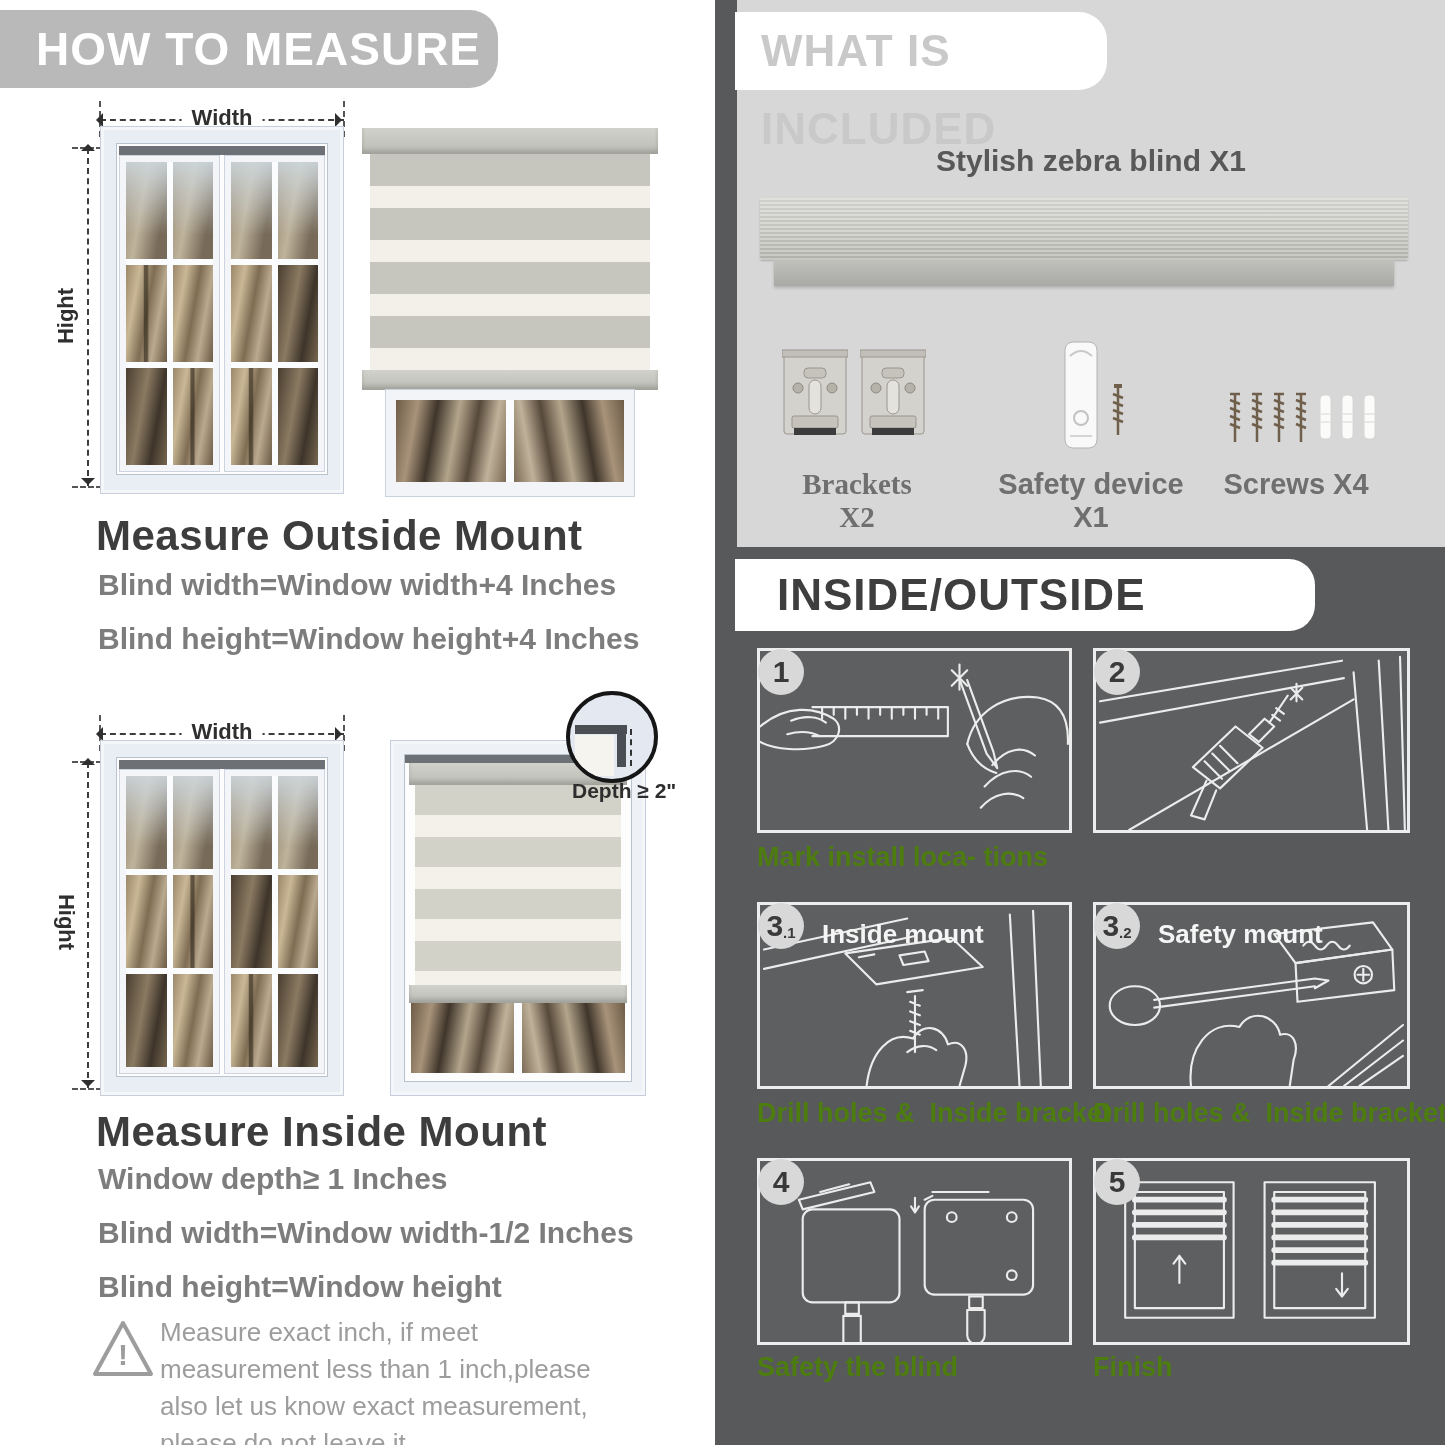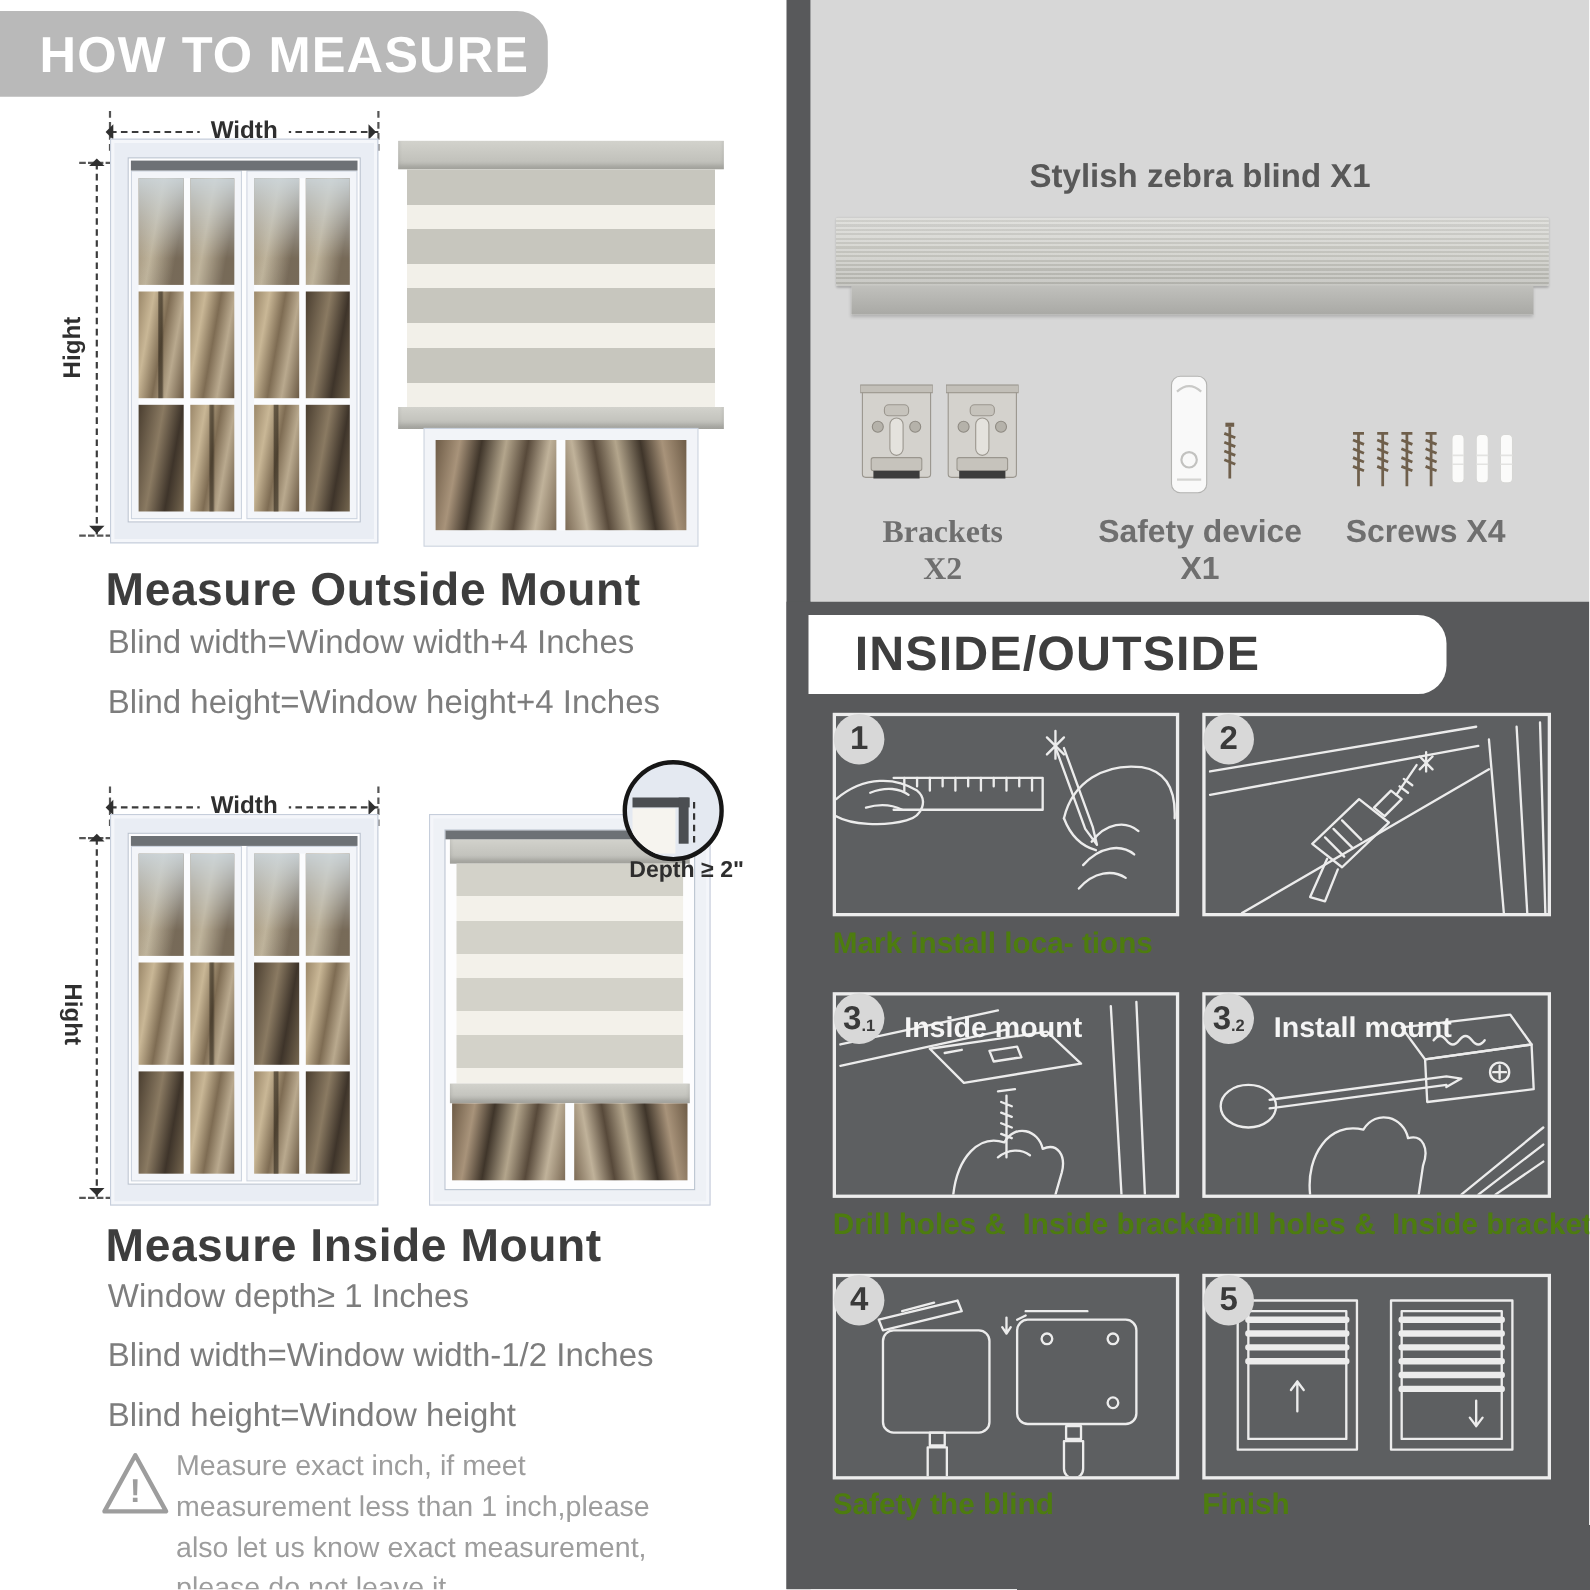--- a/index.html
+++ b/index.html
@@ -83,21 +83,21 @@
   
   .mag { position:absolute; width:92px; height:92px; border-radius:50%;
          border:4px solid #161616; background:#e4e9f1; overflow:hidden; z-index:5; }
   .mag .bar-h { position:absolute; left:6%; top:36%; width:62%; height:9px; background:#4b4e52; }
   .mag .bar-v { position:absolute; left:56%; top:36%; width:9px; height:50%; background:#4b4e52; }
   .mag .inwhite { position:absolute; left:6%; top:48%; width:46%; height:48%; background:#f6f4ef; }
   .mag .mdash { position:absolute; left:72%; top:40%; height:44%; border-left:2px dashed #333; }
 
   
   .h2 { position:absolute; color:#3d3d3d; font-size:42px; font-weight:bold; letter-spacing:.5px; }
-  .bodyline { position:absolute; color:#7d7d7d; font-size:30px; font-weight:normal; }
+  .bodyline { position:absolute; color:#7d7d7d; font-size:30px; font-weight:bold; }
   .depth { position:absolute; color:#2e2e2e; font-size:21px; font-weight:bold; }
   .warn-text { position:absolute; color:#9d9d9d; font-size:26px; line-height:37px; font-weight:500; width:478px; }
   .product { position:absolute; left:737px; top:144px; width:708px; text-align:center;
              color:#585858; font-size:30px; font-weight:bold; }
   .item-label { position:absolute; top:468px; color:#6f6f6f; font-size:29px; font-weight:bold; text-align:center; }
 
   
   .headrail-main { position:absolute; left:760px; top:198px; width:648px; height:62px; border-radius:2px;
       background:linear-gradient(180deg,#d6d6d2 0%,#c8c8c2 55%,#b6b6b0 100%);
       box-shadow:0 1px 2px rgba(0,0,0,.2); }
@@ -260,20 +260,21 @@
   <div class="bodyline" style="left:98px;top:1270px;">Blind height=Window height</div>
 
   <div class="warn-tri" style="left:90px;top:1318px;width:66px;height:62px;">
     <svg width="66" height="62" viewBox="0 0 66 62">
       <path d="M33,5 L61,56 L5,56 Z" fill="none" stroke="#9d9d9d" stroke-width="4" stroke-linejoin="round"></path>
       <text x="33" y="47" text-anchor="middle" font-size="30" font-weight="bold" fill="#9d9d9d" font-family="Liberation Sans, sans-serif">!</text>
     </svg>
   </div>
   <div class="warn-text" style="left:160px;top:1314px;">Measure exact inch, if meet measurement less than 1 inch,please also let us know exact measurement, please do not leave it</div>
 
+  <div class="abs hdr-included">WHAT IS INCLUDED</div>
   <div class="product">Stylish zebra blind X1</div>
 
   <div class="headrail-main"></div>
   <div class="headrail-lip"></div>
 
   <div class="icon-abs" style="left:782px;top:348px;">
     <svg width="66" height="92" viewBox="0 0 66 92">
       <rect x="2" y="6" width="62" height="80" rx="3" fill="#d4d2cd" stroke="#9a968e"></rect>
       <rect x="0" y="2" width="66" height="7" fill="#c2bfb8" stroke="#9a968e"></rect>
       <rect x="22" y="20" width="22" height="10" rx="4" fill="#c6c3bc" stroke="#9a968e"></rect>
@@ -402,21 +403,21 @@
         <path d="M58,98 L224,76 M58,106 L224,84 M224,76 l14,2 l-14,8"></path>
         <ellipse cx="38" cy="104" rx="26" ry="20"></ellipse>
         <path d="M96,187 C92,150 114,118 146,126 C158,106 184,114 188,134 C202,130 208,144 202,160 L198,187"></path>
         <path d="M238,187 L315,124 M254,187 L315,140 M270,187 L315,156"></path>
       </svg>
     </div>
     <div class="badge">
         <span>3</span>
         <sub>.2</sub>
       </div>
-    <div class="ptitle">Install mount</div>
+    <div class="ptitle">Safety mount</div>
   </div>
   <div class="caption" style="left:1093px;top:1098px;">Drill holes &amp;  Inside bracket</div>
 
   <div class="panel" style="left:757px;top:1158px;width:315px;height:187px;">
     <div class="lineart">
       <svg viewBox="0 0 315 187">
         <path d="M38,40 L112,22 L116,32 L42,50 Z M60,32 l30,-8"></path>
         <path d="M52,50 h80 a10,10 0 0 1 10,10 v76 a10,10 0 0 1 -10,10 h-80 a10,10 0 0 1 -10,-10 v-76 a10,10 0 0 1 10,-10 Z"></path>
         <path d="M86,146 h14 v12 h-14 Z M84,160 h18 v28 a9,9 0 0 1 -18,0 Z"></path>
         <path d="M176,32 h58 M168,40 l8,-4"></path>

